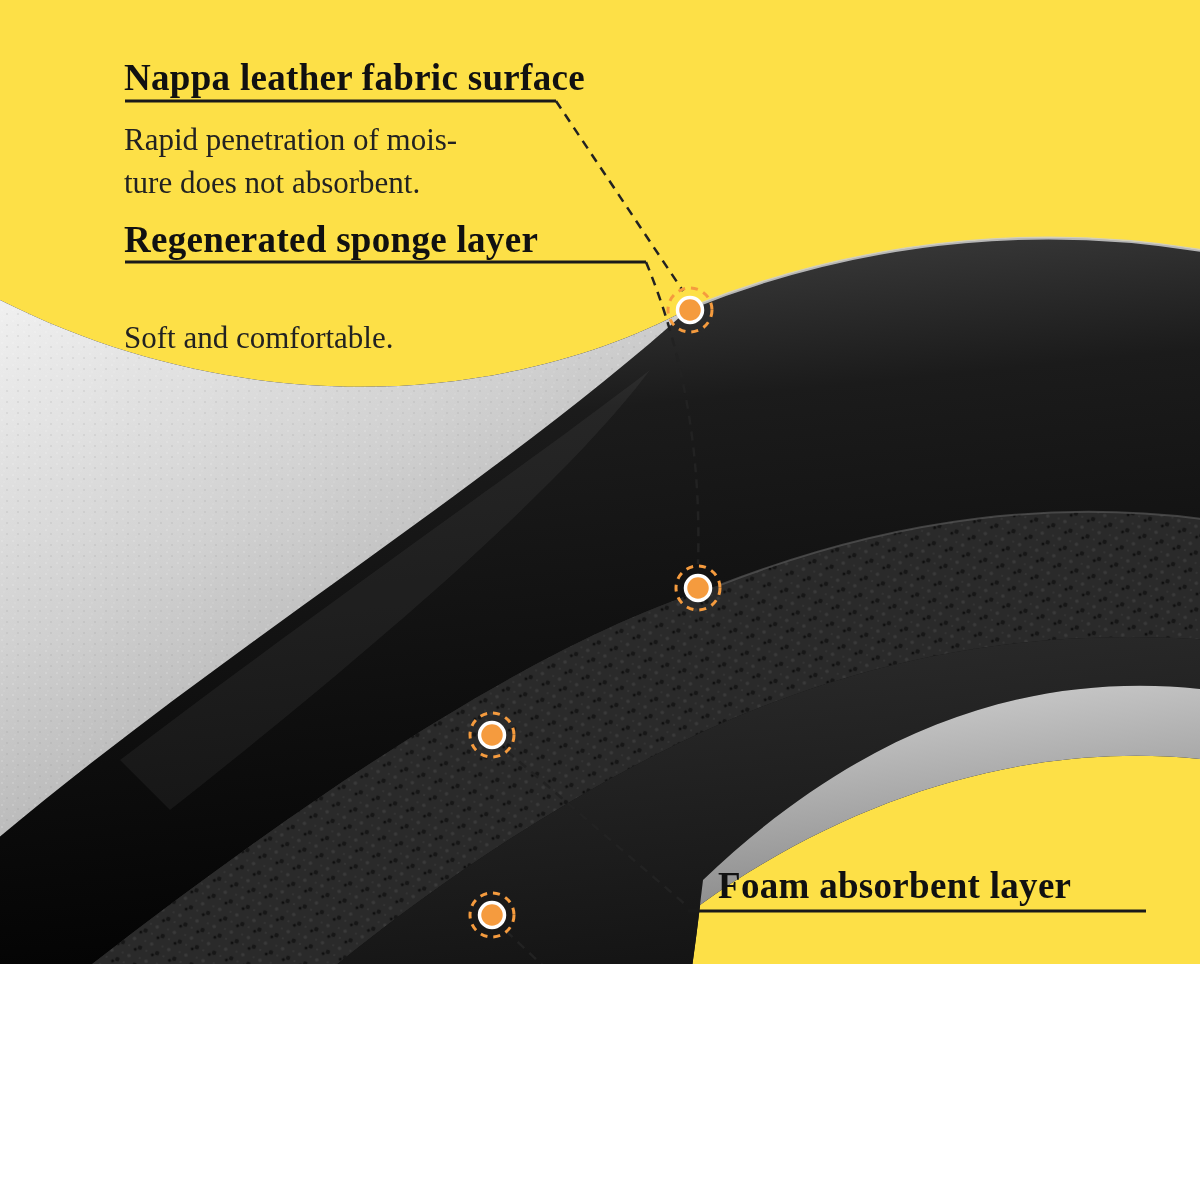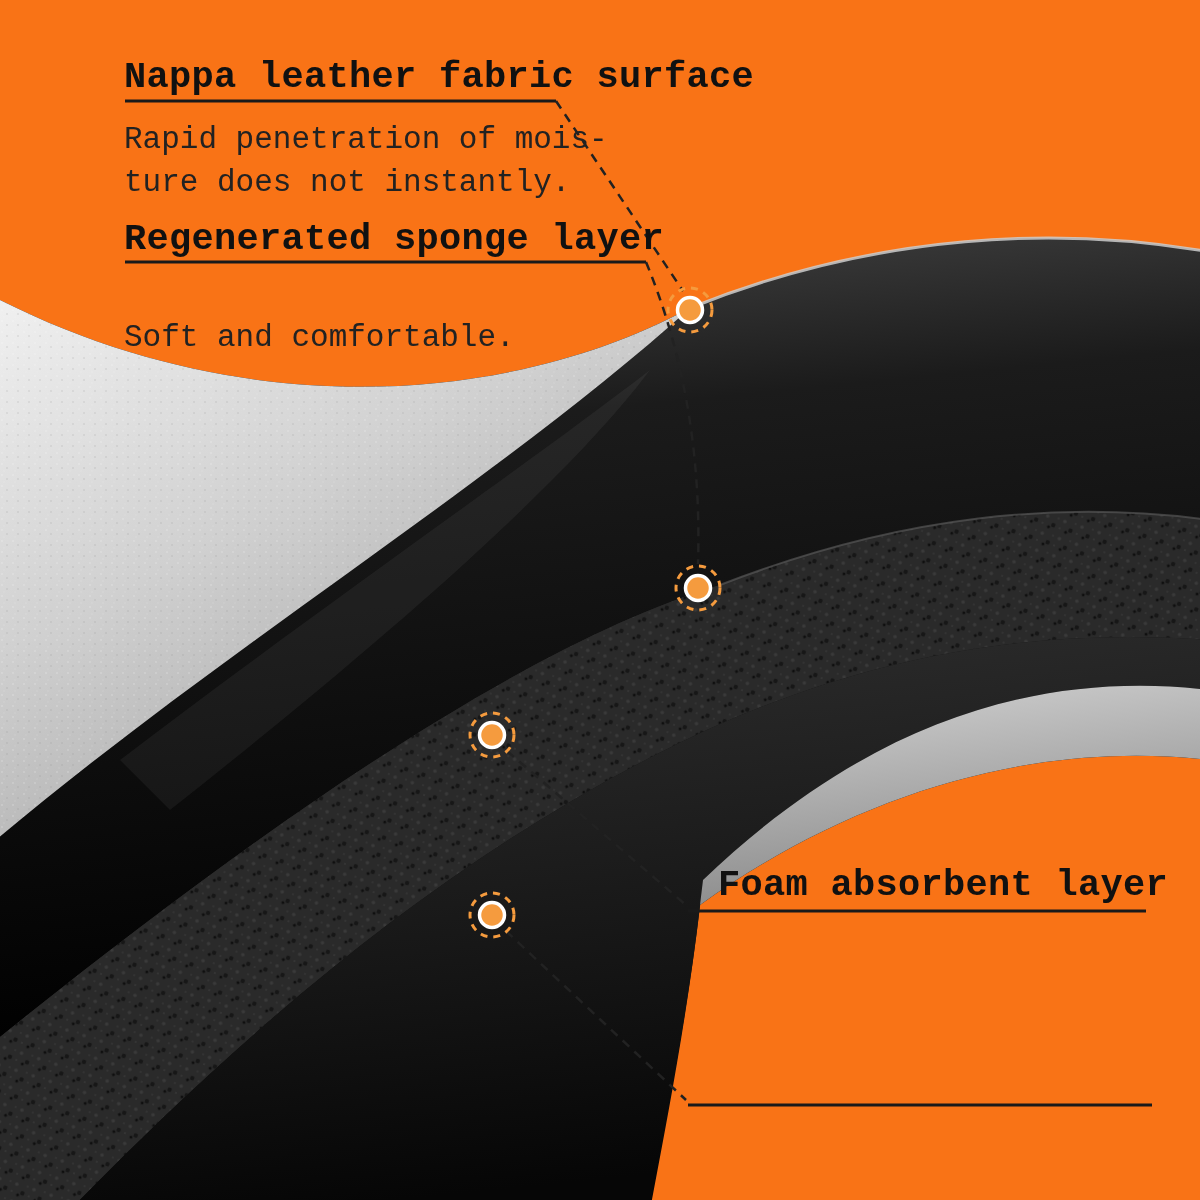--- a/index.html
+++ b/index.html
@@ -1,21 +1,21 @@
 <!DOCTYPE html>
 <html><head>
 <meta charset="utf-8">
 <style>
   html,body{margin:0;padding:0;background:#ffffff;}
   .canvas{
     position:relative;
-    width:1200px;height:1200px;
+    width:1200px;height:964px;
     overflow:hidden;
-    background:#f97316;
-    font-family:Liberation Mono, monospace;
+    background:#fde047;
+    font-family:Liberation Serif, serif;
   }
   .art{position:absolute;left:0;top:0;width:1200px;height:1200px;}
   .callout-title{
     position:absolute;
     font-weight:700;
     font-size:37px;
     color:#111111;
     letter-spacing:0.3px;
     white-space:nowrap;
   }
@@ -124,21 +124,21 @@
       <circle cx="492" cy="735" r="12.5" fill="#f59b3e" stroke="#ffffff" stroke-width="3.5"></circle>
     </g>
     <g>
       <circle cx="492" cy="915" r="22" fill="none" stroke="#f59b3e" stroke-width="3" stroke-dasharray="7 6"></circle>
       <circle cx="492" cy="915" r="12.5" fill="#f59b3e" stroke="#ffffff" stroke-width="3.5"></circle>
     </g>
   </svg>
 
   <div class="callout-title t1">Nappa leather fabric surface</div>
   <div class="callout-desc d1">Rapid penetration of mois-
-ture does not instantly.</div>
+ture does not absorbent.</div>
 
   <div class="callout-title t2">Regenerated sponge layer</div>
   <div class="callout-desc d2">Soft and comfortable.</div>
 
   <div class="callout-title t3">Foam absorbent layer</div>
 
 
 </div>
 
 </body></html>

